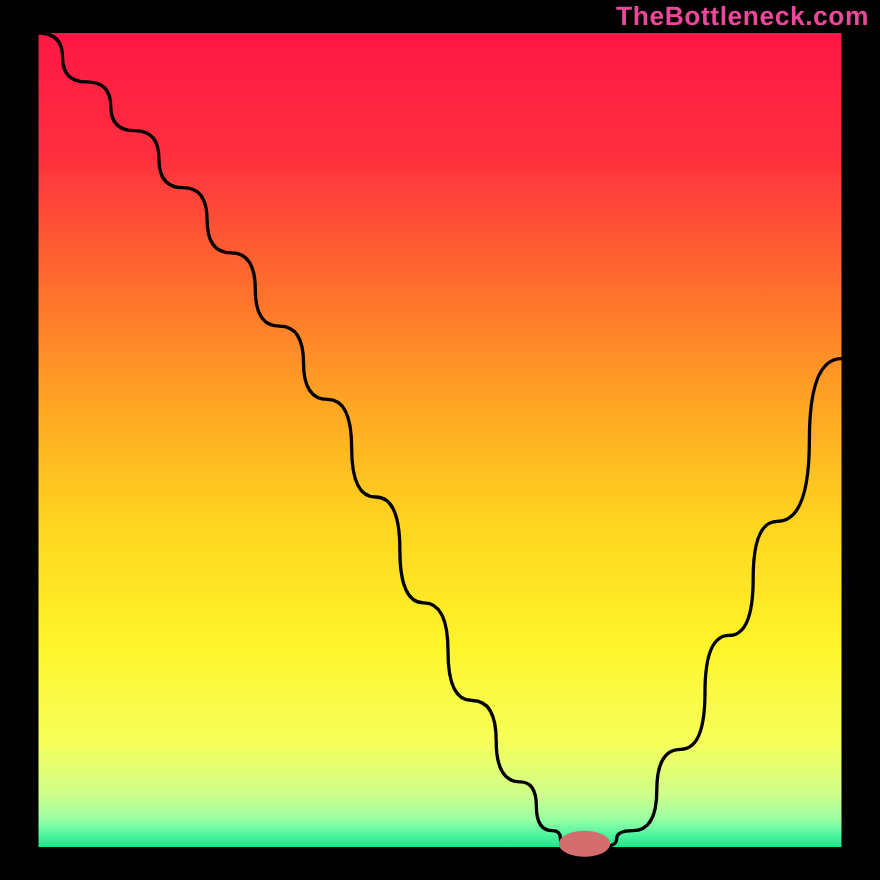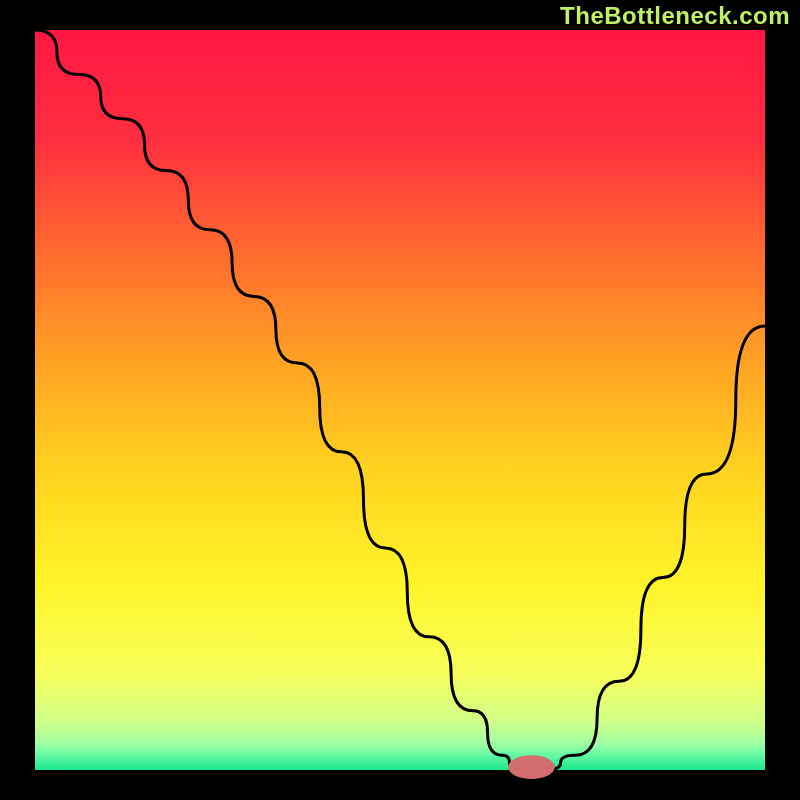--- a/index.html
+++ b/index.html
@@ -16,21 +16,21 @@
     height: 800px;
     background: #000;
   }
   .watermark {
     position: absolute;
     top: 2px;
     right: 10px;
     font-family: Arial, Helvetica, sans-serif;
     font-size: 24px;
     font-weight: 600;
-    color: #bef264;
+    color: #ec4899;
     letter-spacing: 0.5px;
     z-index: 10;
   }
   svg.plot {
     position: absolute;
     left: 0;
     top: 0;
   }
 </style>
 </head>

